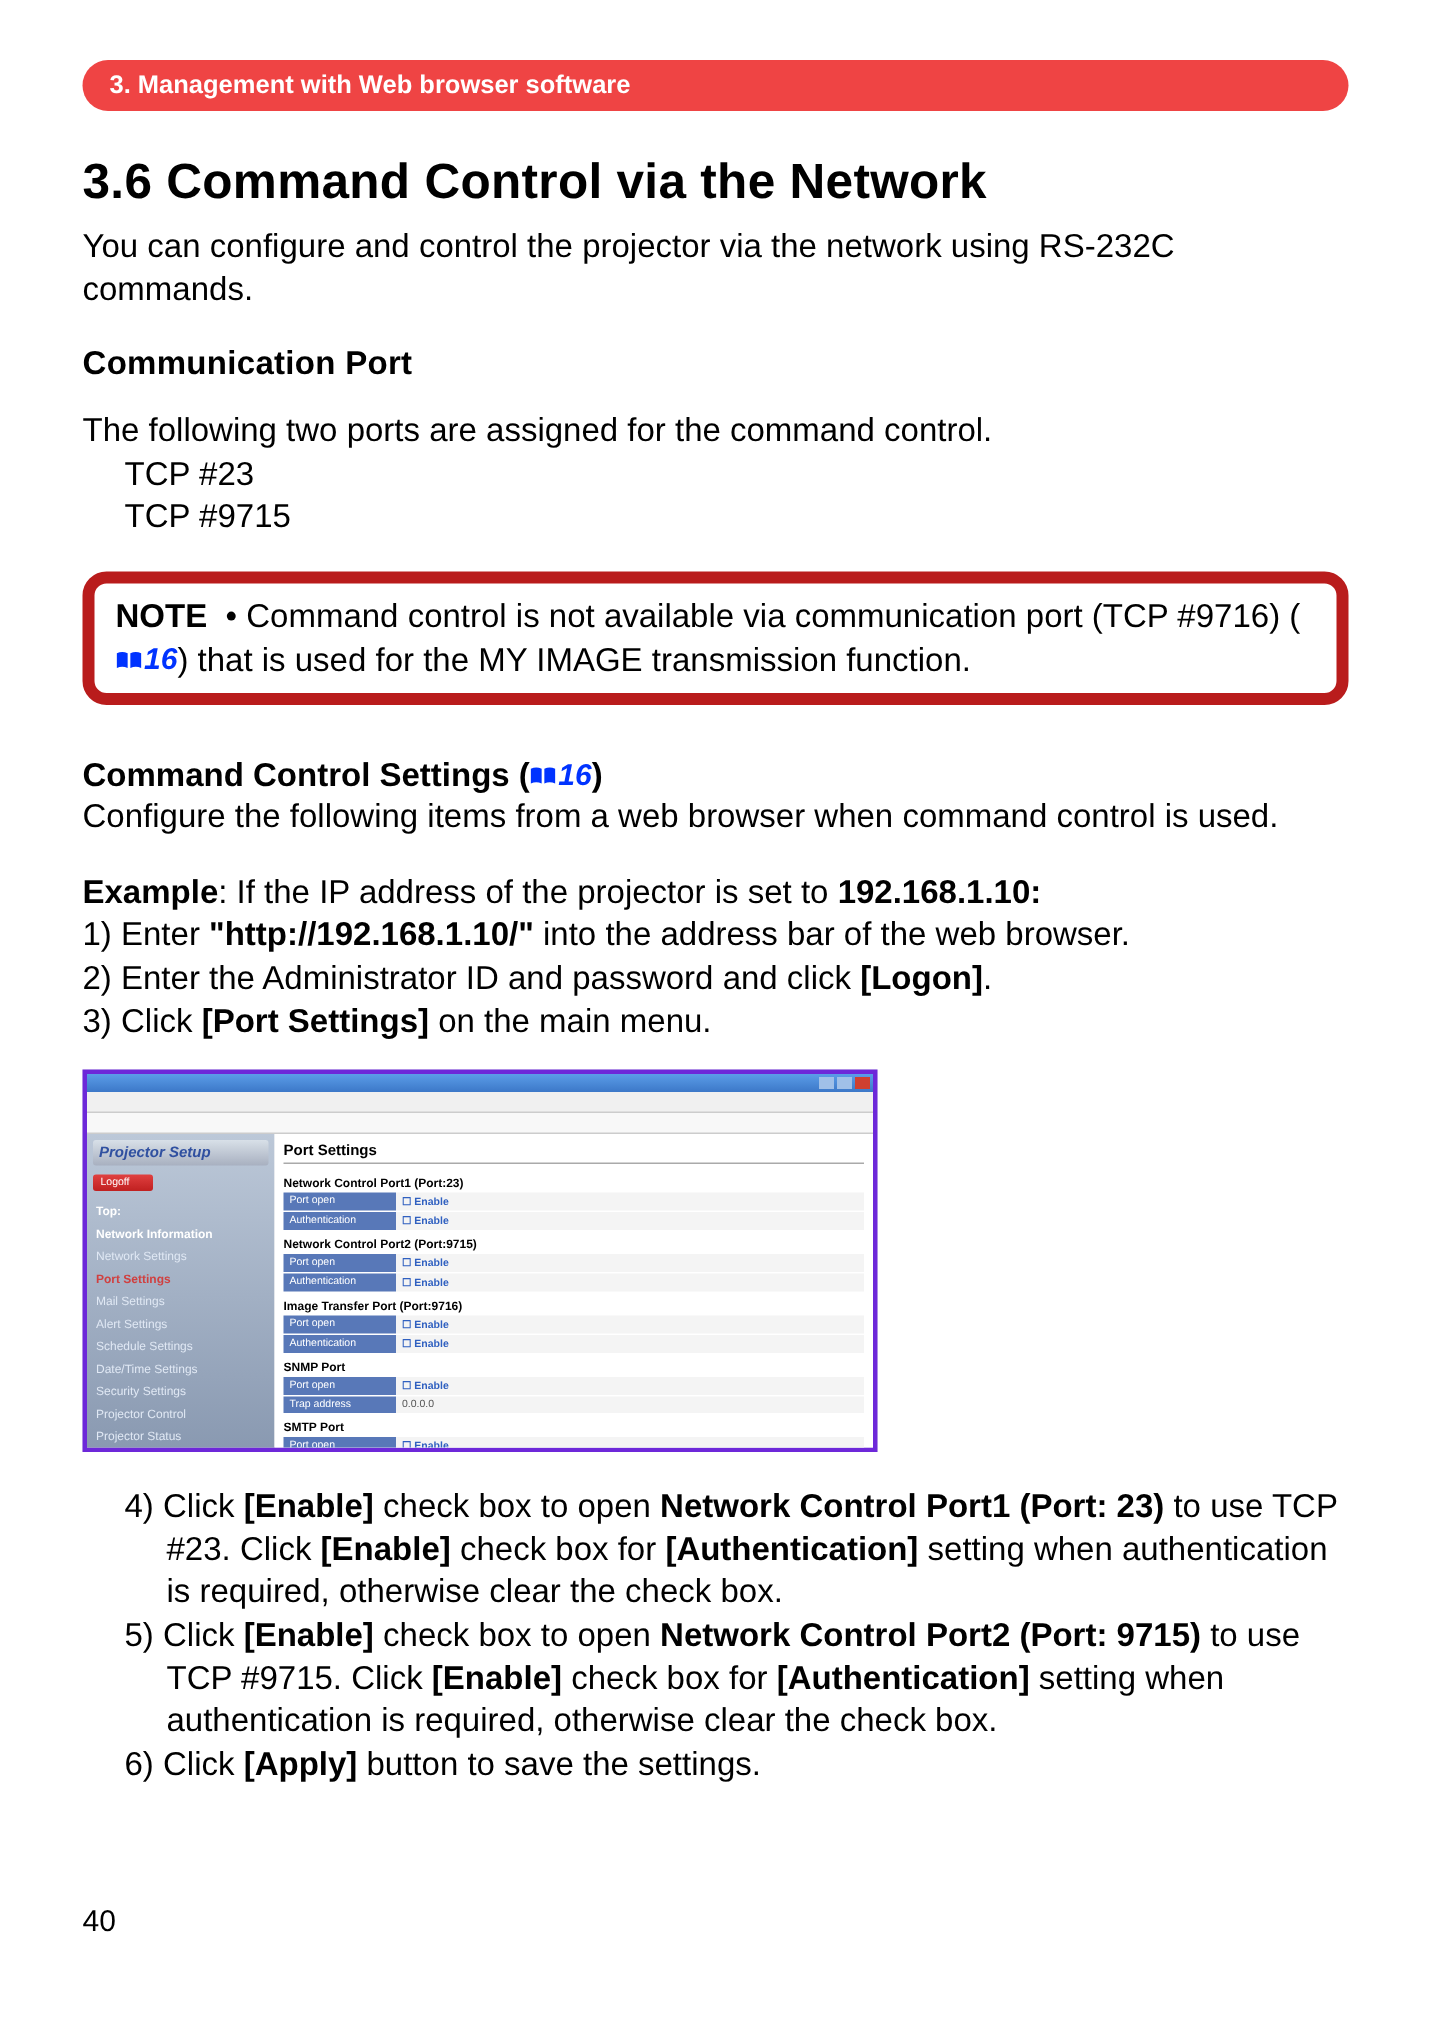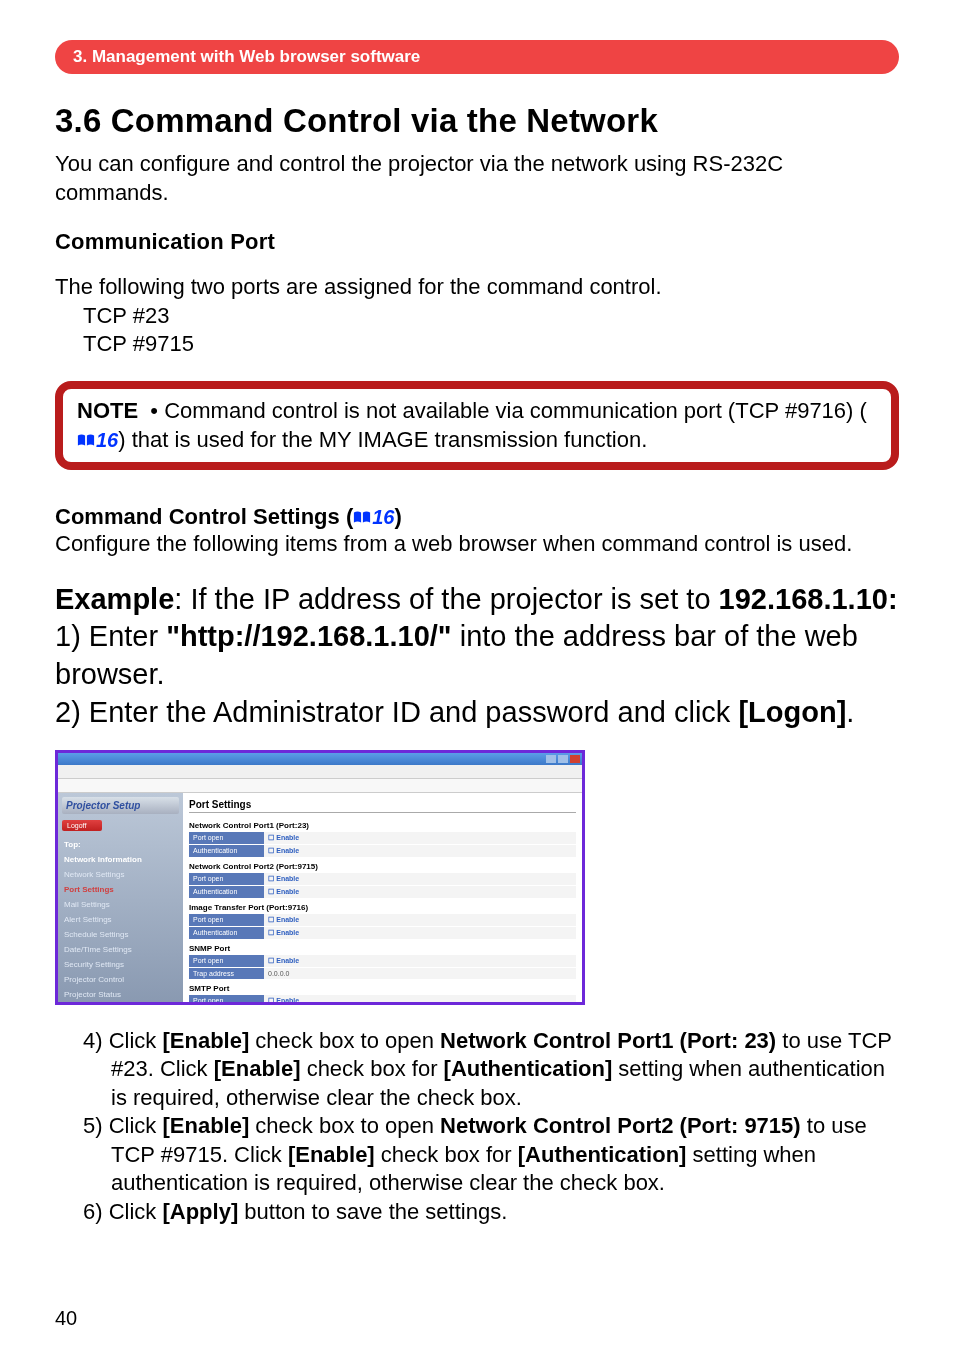--- a/index.html
+++ b/index.html
@@ -69,21 +69,21 @@
     width: 18px;
     height: 14px;
     display: inline-block;
     margin-right: 1px;
   }
   .h2-with-ref {
     font-weight: 900;
     font-size: 22px;
   }
   .list-line {
-    font-size: 29px;
+    font-size: 22px;
     line-height: 1.3;
   }
   .bold { font-weight: bold; }
   .screenshot-mock {
     width: 530px;
     height: 255px;
     margin: 18px 0 22px 0;
     background: #e8e8e8;
     border: 3px solid #6d28d9;
     position: relative;
@@ -220,20 +220,23 @@
   <p class="body-text">Configure the following items from a web browser when command control is used.</p>
 
   <p class="list-line">
     <span class="bold">Example</span><span>: If the IP address of the projector is set to </span><span class="bold">192.168.1.10:</span>
   </p>
   <p class="list-line">
     <span>1) Enter </span><span class="bold">"http://192.168.1.10/"</span><span> into the address bar of the web browser.</span>
   </p>
   <p class="list-line">
     <span>2) Enter the Administrator ID and password and click </span><span class="bold">[Logon]</span><span>.</span>
+  </p>
+  <p class="list-line" style="margin-bottom:14px;">
+    <span>3) Click </span><span class="bold">[Port Settings]</span><span> on the main menu.</span>
   </p>
 
   <div class="screenshot-mock">
     <div class="sm-titlebar">
       <div class="sm-btns">
         <div class="sm-btn"></div>
         <div class="sm-btn"></div>
         <div class="sm-btn red"></div>
       </div>
     </div>

